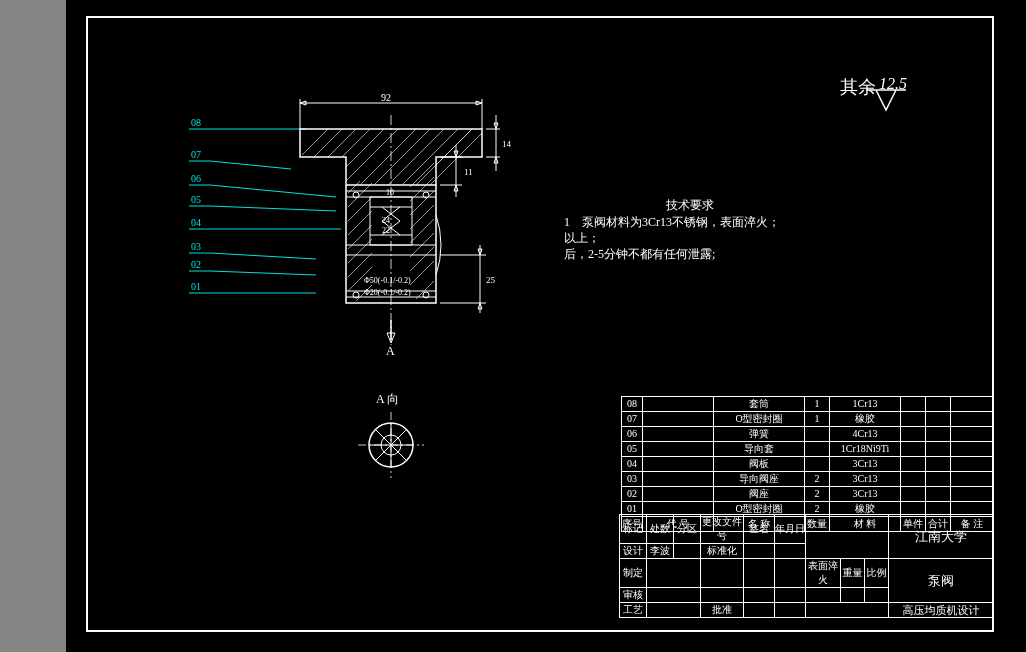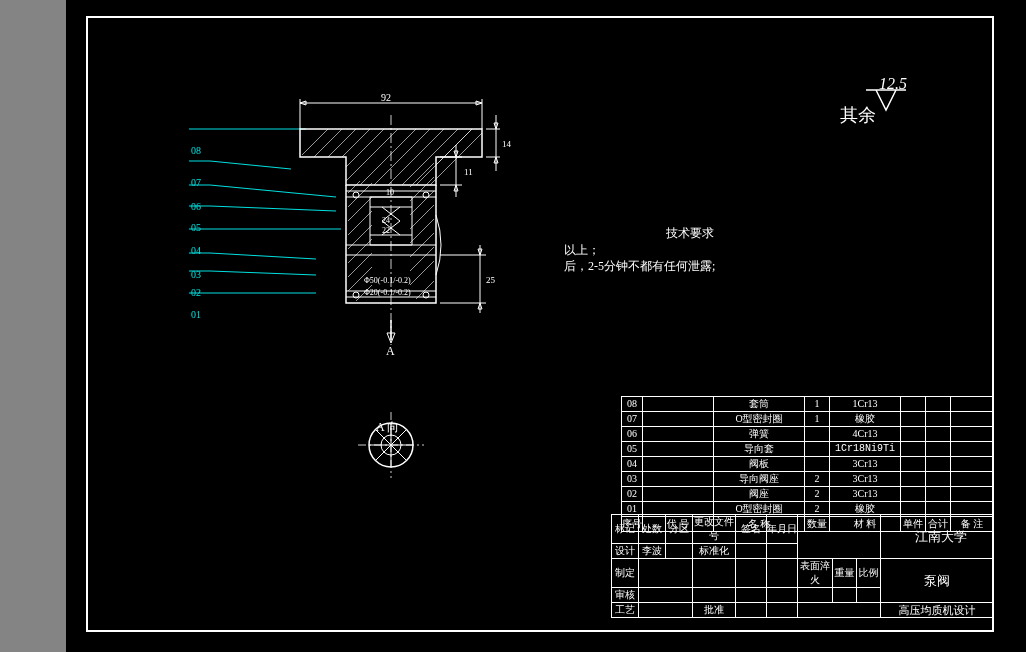--- a/index.html
+++ b/index.html
@@ -27,21 +27,20 @@
     height: 616px;
     border: 2px solid #fff;
     box-sizing: border-box;
   }
   .text {
     color: #fff;
     position: absolute;
     font-size: 12px;
     line-height: 14px;
     white-space: nowrap;
-    margin-top: 28px;
   }
   .small { font-size: 10px; line-height:12px; }
   .cyan  { color: #00e0e0; }
   .big   { font-size: 18px; }
   svg.drawing { position:absolute; overflow:visible; }
   svg .w { stroke:#fff; fill:none; }
   svg .c { stroke:#00e0e0; fill:none; }
   svg text { font-family:"SimSun","宋体",serif; fill:#fff; }
   .bom {
     position:absolute;
@@ -82,20 +81,21 @@
   <div class="sheet-border"></div>
 
   <div class="text big" style="right:150px; top:80px;">其余</div>
   <svg class="drawing" style="right:105px; top:75px;" width="60" height="40">
     <text x="18" y="14" font-size="16" style="font-style:italic">12.5</text>
     <path class="w" d="M 5 15 L 45 15 M 15 15 L 25 35 L 35 15" stroke-width="1.5"></path>
   </svg>
 
   <div class="text" style="left:600px; top:198px;">技术要求</div>
   <div class="text" style="left:498px; top:214px; white-space:normal; width:280px; line-height:16px;">
+    <div>1　泵阀材料为3Cr13不锈钢，表面淬火；</div>
     <div>以上；</div>
     <div>后，2-5分钟不都有任何泄露;</div>
   </div>
 
   <div class="text small cyan" style="left:125px; top:117px;">08</div>
   <div class="text small cyan" style="left:125px; top:149px;">07</div>
   <div class="text small cyan" style="left:125px; top:173px;">06</div>
   <div class="text small cyan" style="left:125px; top:194px;">05</div>
   <div class="text small cyan" style="left:125px; top:217px;">04</div>
   <div class="text small cyan" style="left:125px; top:241px;">03</div>
@@ -202,21 +202,21 @@
           <td style="width: 70px;">4Cr13</td>
           <td style="width: 24px;"></td>
           <td style="width: 24px;"></td>
           <td style="width: 42px;"></td>
         </tr>
         <tr>
           <td style="width: 20px;">05</td>
           <td style="width: 70px;"></td>
           <td style="width: 90px;">导向套</td>
           <td style="width: 24px;"></td>
-          <td style="width: 70px; font-family: Liberation Mono, monospace;">1Cr18Ni9Ti</td>
+          <td style="width: 70px;">1Cr18Ni9Ti</td>
           <td style="width: 24px;"></td>
           <td style="width: 24px;"></td>
           <td style="width: 42px;"></td>
         </tr>
         <tr>
           <td style="width: 20px;">04</td>
           <td style="width: 70px;"></td>
           <td style="width: 90px;">阀板</td>
           <td style="width: 24px;"></td>
           <td style="width: 70px;">3Cr13</td>
@@ -272,21 +272,21 @@
   <table class="titleblock">
     <tbody>
         <tr>
       <td rowspan="2" style="width:26px">标记</td>
       <td rowspan="2" style="width:26px">处数</td>
       <td rowspan="2" style="width:26px">分区</td>
       <td rowspan="2" style="width:42px">更改文件号</td>
       <td rowspan="2" style="width:30px">签名</td>
       <td rowspan="2" style="width:30px">年月日</td>
       <td colspan="3" rowspan="3" style="width:80px"></td>
-      <td rowspan="3" style="width:104px; font-size:13px;padding-left:8px;">江南大学</td>
+      <td rowspan="3" style="width:104px; font-size:13px;">江南大学</td>
     </tr>
     <tr></tr>
     <tr>
       <td>设计</td>
       <td>李波</td>
       <td></td>
       <td>标准化</td>
       <td></td>
       <td></td>
     </tr>

